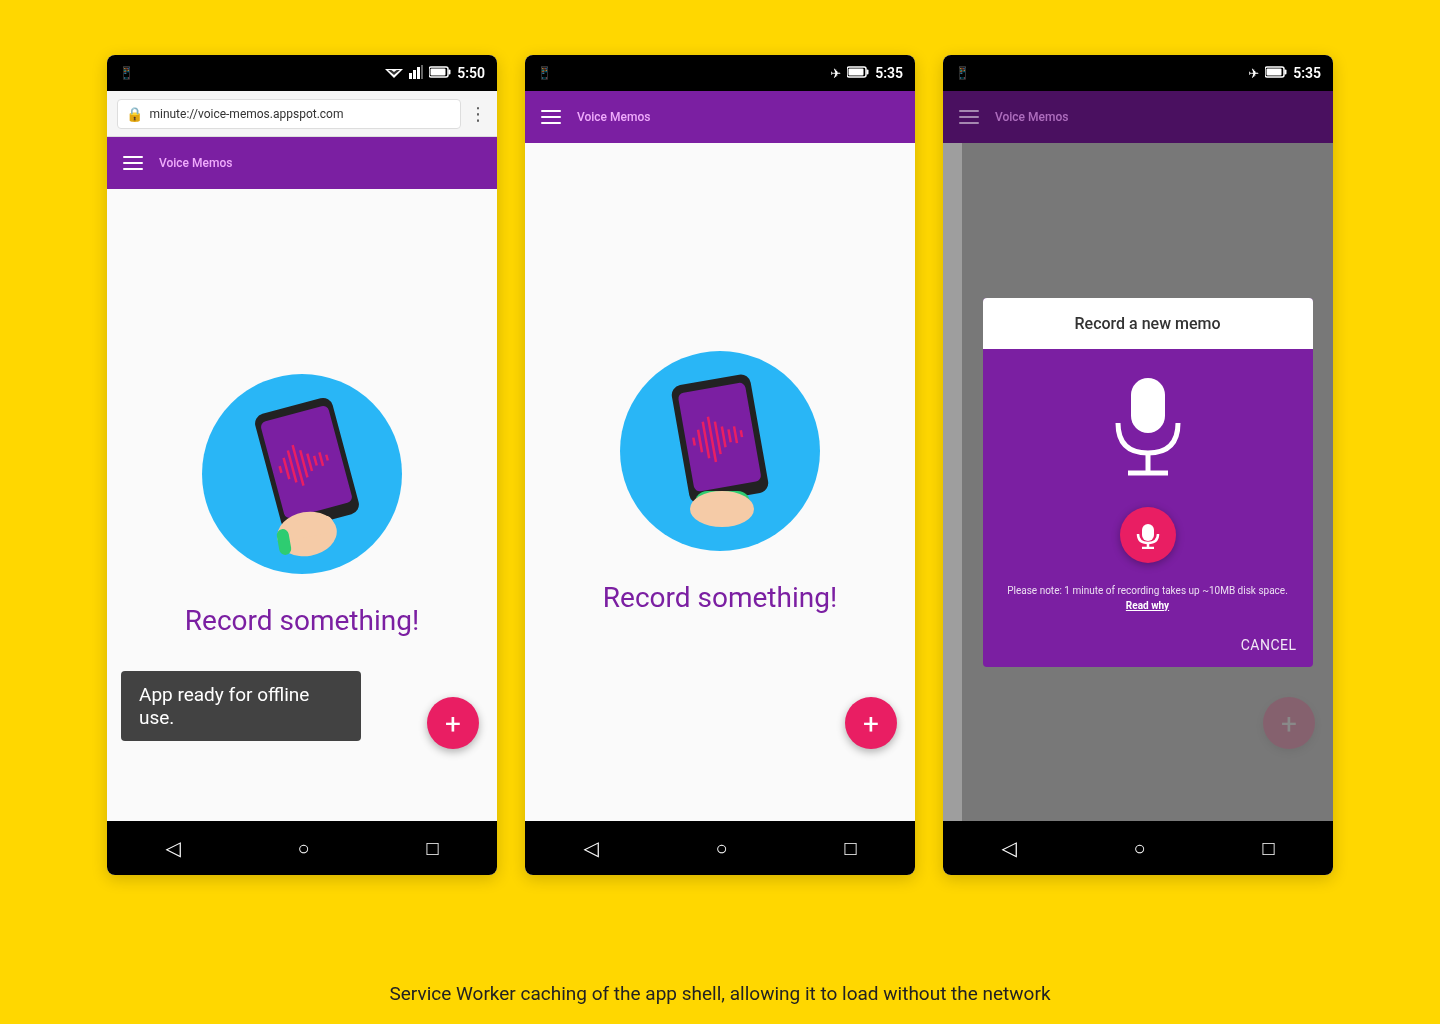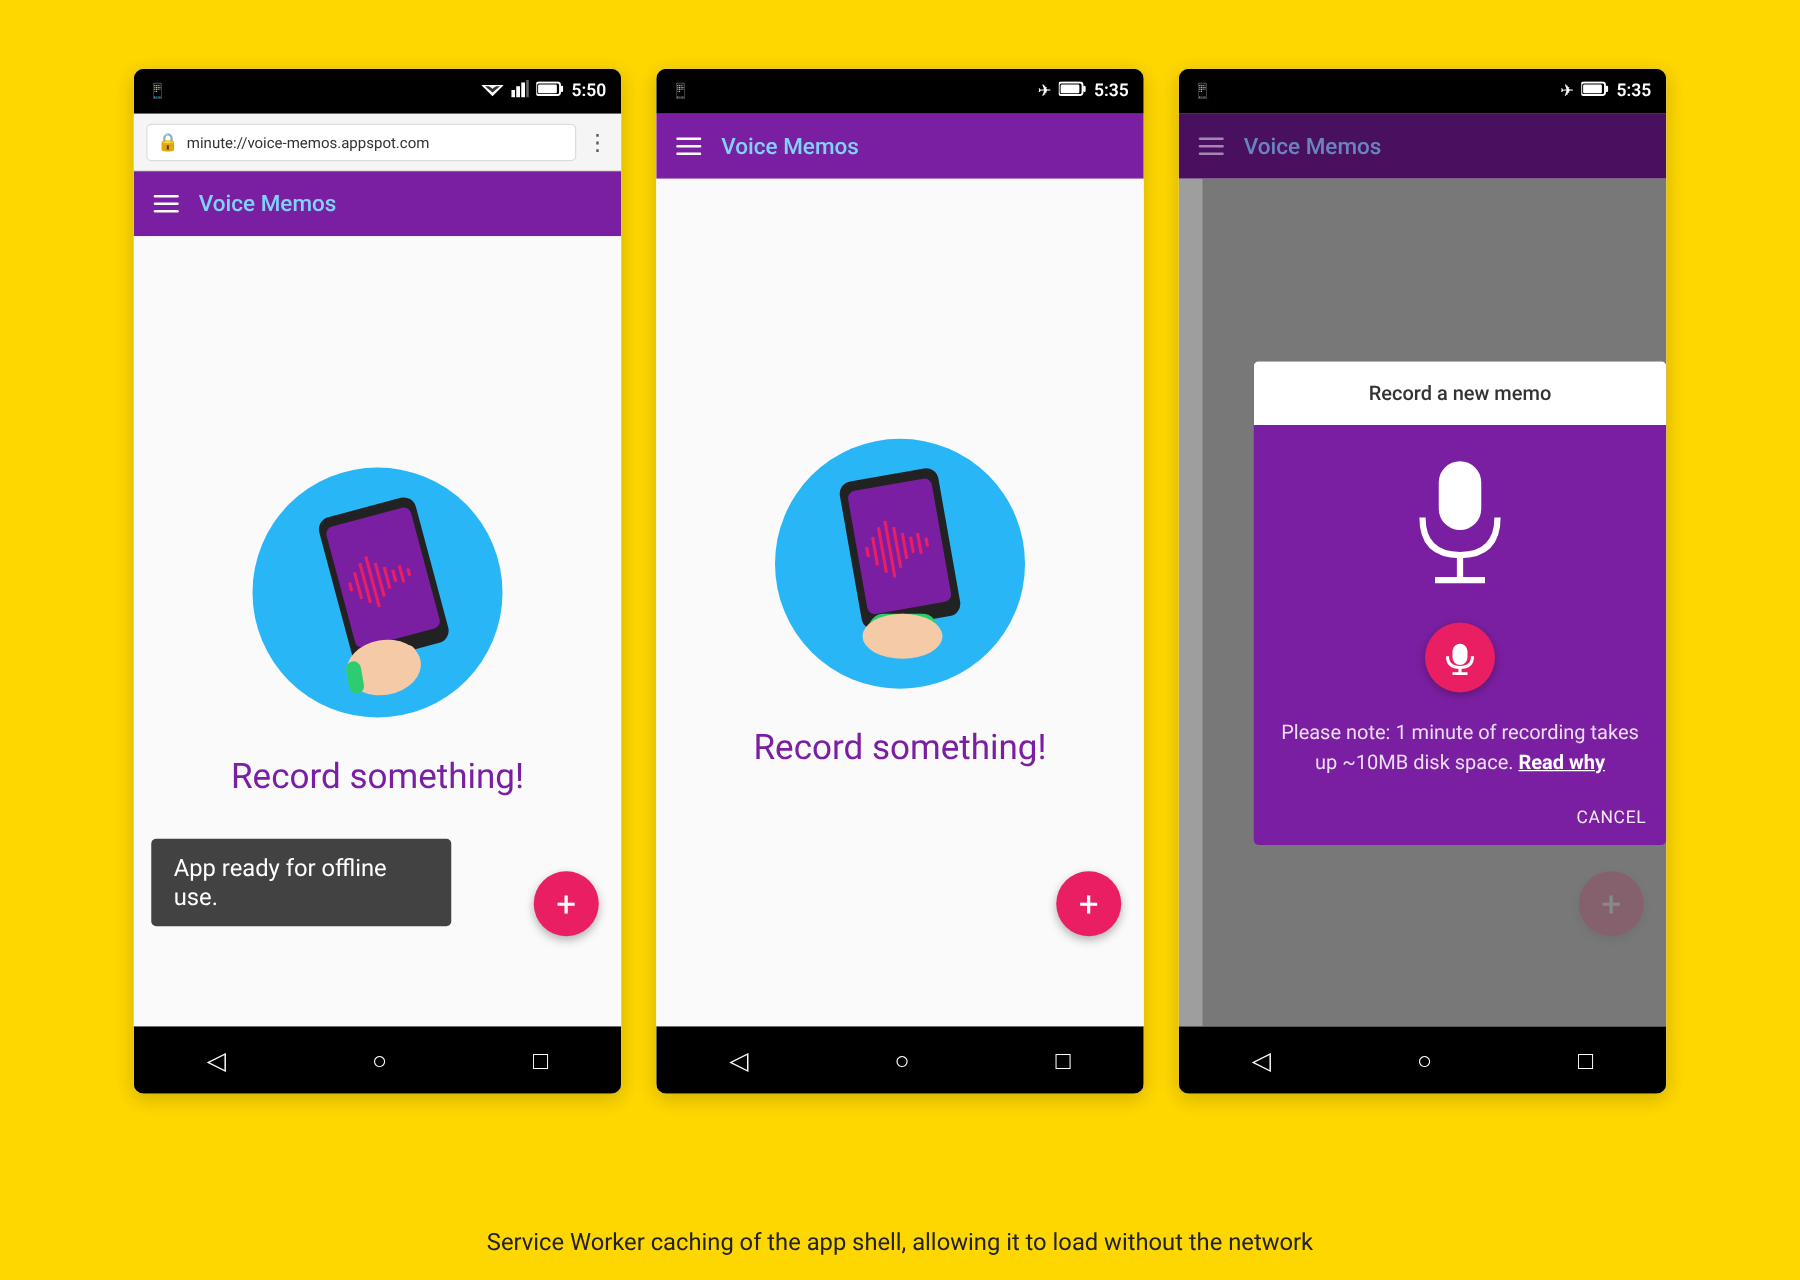--- a/index.html
+++ b/index.html
@@ -84,22 +84,22 @@
     .app-toolbar {
       background: #7B1FA2;
       height: 52px;
       display: flex;
       align-items: center;
       padding: 0 16px;
       gap: 16px;
       flex-shrink: 0;
     }
     .app-toolbar .title {
-      color: #7dd3fc;
-      font-size: 18px;
+      color: #f0abfc;
+      font-size: 12px;
       font-weight: 500;
     }
     .hamburger {
       display: flex;
       flex-direction: column;
       gap: 4px;
       cursor: pointer;
     }
     .hamburger span {
       display: block;
@@ -179,21 +179,21 @@
       font-size: 20px;
       cursor: pointer;
     }
     
     .dialog-overlay {
       position: absolute;
       top: 0; left: 0; right: 0; bottom: 0;
       background: rgba(100,100,100,0.65);
       display: flex;
       align-items: center;
-      justify-content: flex-end;
+      justify-content: center;
       z-index: 10;
       margin-left: 19px;
     }
     .dialog {
       background: #7B1FA2;
       border-radius: 4px;
       width: 330px;
       overflow: hidden;
       display: flex;
       flex-direction: column;
@@ -219,21 +219,21 @@
       background: #E91E63;
       border-radius: 50%;
       display: flex;
       align-items: center;
       justify-content: center;
       cursor: pointer;
       box-shadow: 0 2px 8px rgba(0,0,0,0.3);
     }
     .dialog-note {
       color: rgba(255,255,255,0.85);
-      font-size: 16px;
+      font-size: 10px;
       text-align: center;
       line-height: 1.5;
     }
     .dialog-note a {
       color: #fff;
       font-weight: bold;
     }
     .dialog-actions {
       padding: 8px 16px 14px;
       display: flex;

